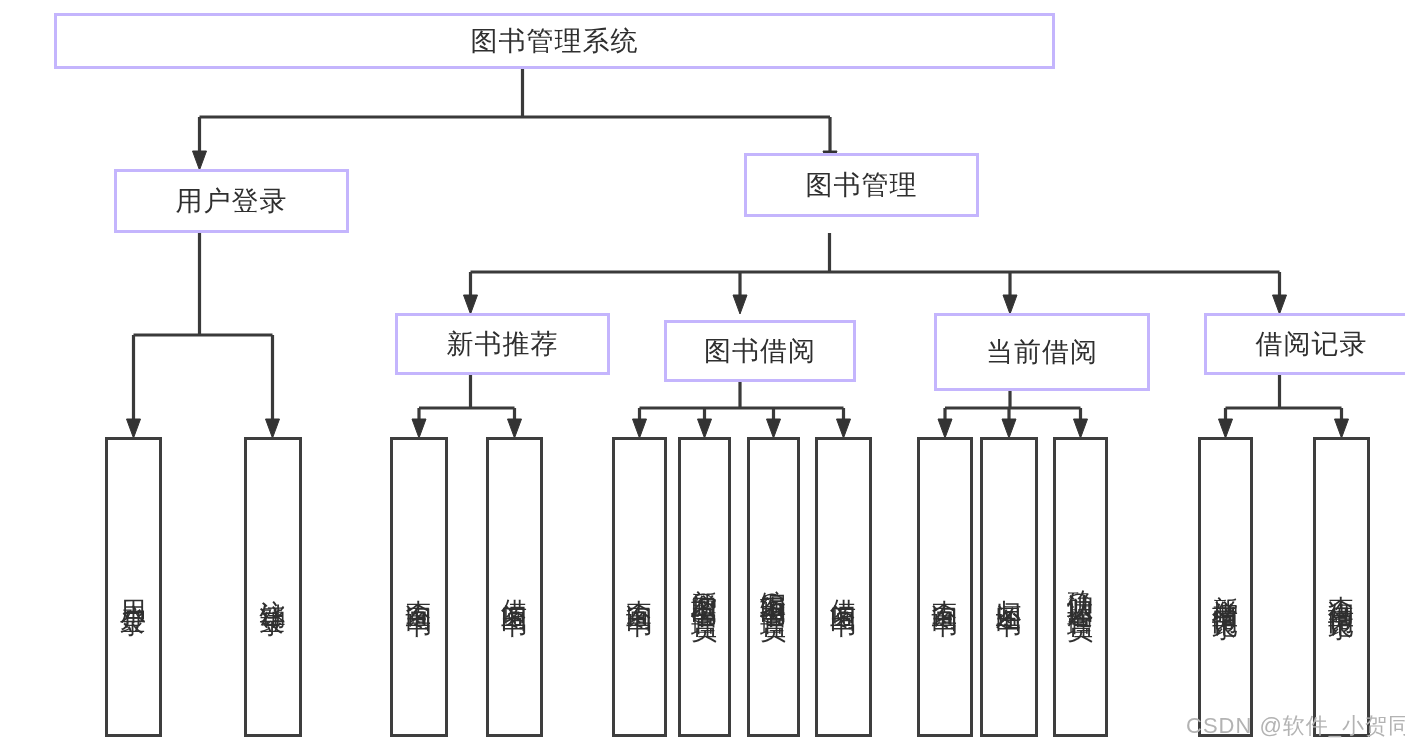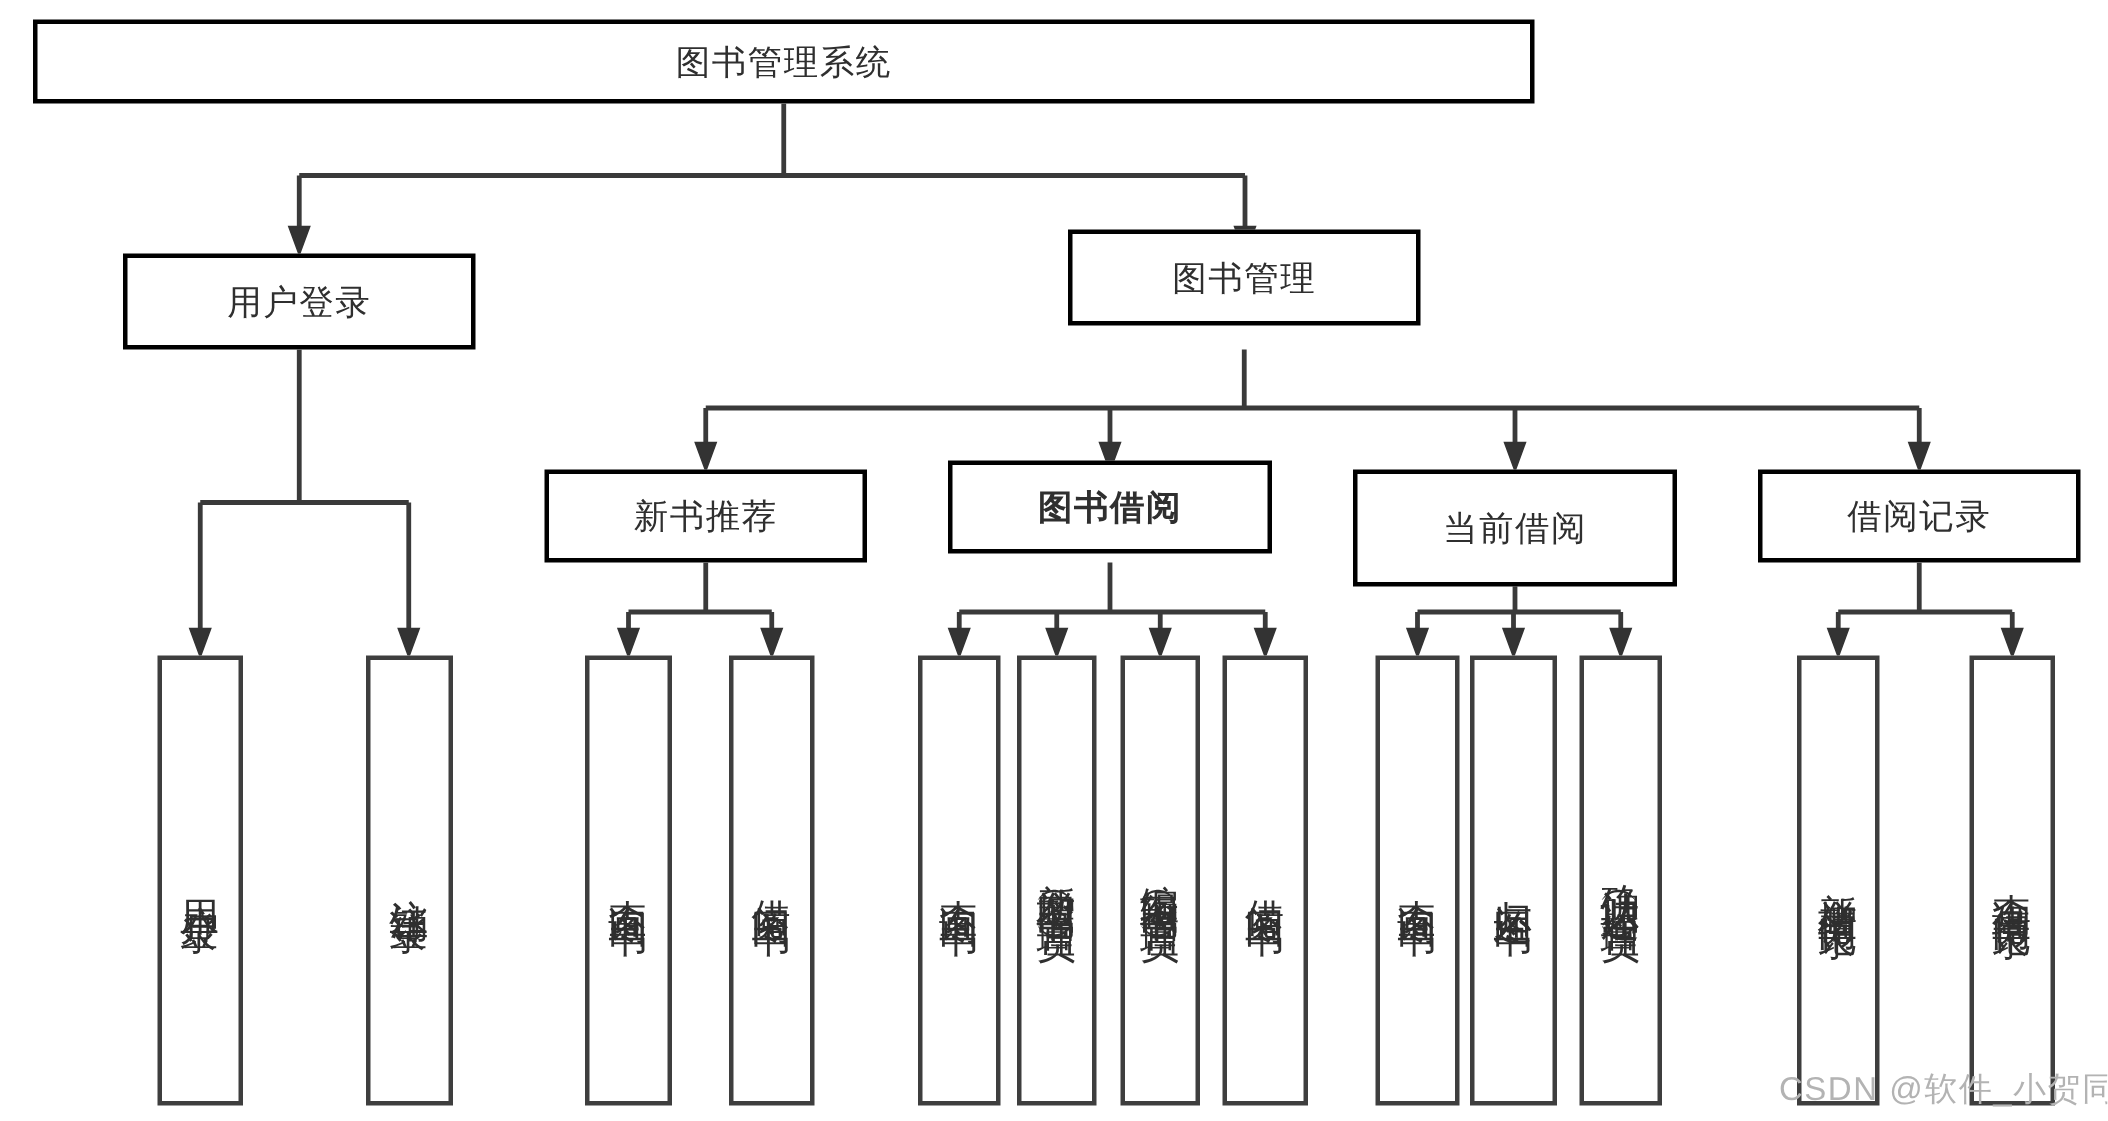--- a/index.html
+++ b/index.html
@@ -27,29 +27,30 @@
     stroke-width: 3.2;
     fill: none;
   }
   #connectors polygon {
     fill: #333333;
     stroke: #333333;
   }
   .box {
     position: absolute;
     box-sizing: border-box;
-    border: 3px solid #000000;
+    border: 3px solid #c4b5fd;
     background: #ffffff;
     display: flex;
     align-items: center;
     justify-content: center;
-    font-size: 23px;
+    font-size: 27px;
     color: #2f2f2f;
     letter-spacing: 1px;
     white-space: nowrap;
+    margin-left: 32px;
   }
   .vbox {
     position: absolute;
     box-sizing: border-box;
     top: 437px;
     height: 300px;
     border: 3px solid #3e3e3e;
     background: #ffffff;
     display: flex;
     align-items: center;
@@ -122,21 +123,21 @@
       <polygon points="1334.5,419 1348.5,419 1341.5,438"></polygon>
     </g>
   </svg>
 
   <div class="box" style="left:22px; top:13px; width:1001px; height:56px;">图书管理系统</div>
 
   <div class="box" style="left:82px; top:169px; width:235px; height:64px;">用户登录</div>
   <div class="box" style="left:712px; top:153px; width:235px; height:64px;">图书管理</div>
 
   <div class="box" style="left:363px; top:313px; width:215px; height:62px;">新书推荐</div>
-  <div class="box" style="left:632px; top:307px; width:216px; height:62px;font-weight:bold;">图书借阅</div>
+  <div class="box" style="left:632px; top:320px; width:192px; height:62px;">图书借阅</div>
   <div class="box" style="left:902px; top:313px; width:216px; height:78px;">当前借阅</div>
   <div class="box" style="left:1172px; top:313px; width:215px; height:62px;">借阅记录</div>
 
   <div class="vbox" style="left:105px; width:57px;">
     <span>用户登录</span>
   </div>
   <div class="vbox" style="left:244px; width:58px;">
     <span>注销登录</span>
   </div>
 

